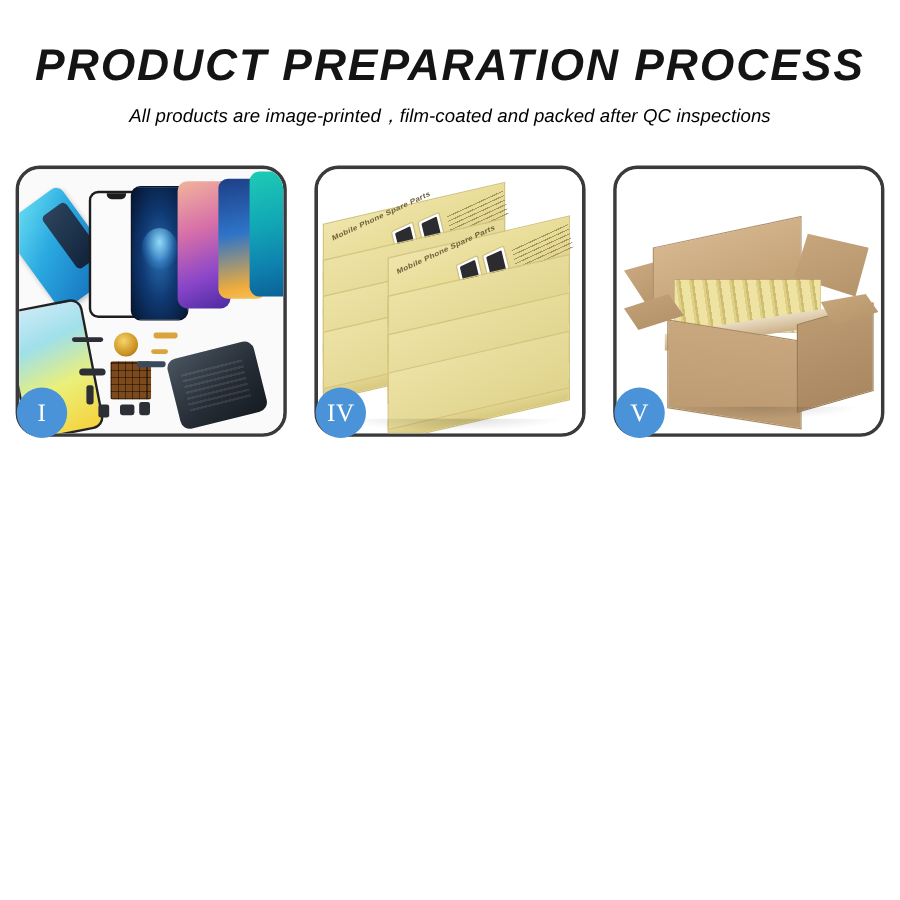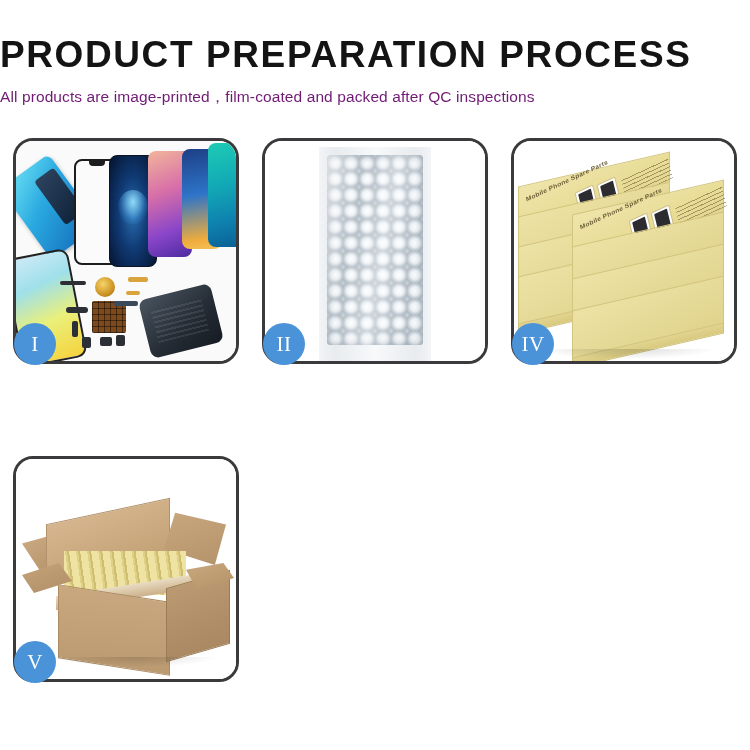--- a/index.html
+++ b/index.html
@@ -7,29 +7,29 @@
   body{
     width:750px;height:750px;
     background:#ffffff;
     font-family:"Liberation Sans", sans-serif;
     overflow:hidden;
     position:relative;
   }
   .page{position:relative;width:750px;height:750px;}
 
   
-  .header{position:absolute;left:0;top:0;width:750px;}
+  .header{position:absolute;left:0;top:0;width:750px;text-align:center;font-style:italic;}
   .title{
     font-size:37px;font-weight:bold;color:#141414;
     letter-spacing:1.6px;margin-top:36px;line-height:1;
     white-space:nowrap;
     font-family:"Liberation Sans", sans-serif;
   }
   .subtitle{
-    font-size:15.5px;color:#701a75;margin-top:14px;letter-spacing:.1px;
+    font-size:15.5px;color:#000000;margin-top:14px;letter-spacing:.1px;
     white-space:nowrap;
     font-family:"Liberation Sans", sans-serif;
   }
 
   
   .grid{
     position:absolute;left:13px;top:138px;
     width:724px;
     display:grid;
     grid-template-columns:repeat(3,226px);
@@ -376,28 +376,20 @@
         <div class="part" style="left:84px;top:196px;width:12px;height:9px;border-radius:2px;"></div>
         <div class="part" style="left:100px;top:194px;width:9px;height:11px;"></div>
         <div class="part" style="left:66px;top:196px;width:9px;height:11px;border-radius:2px;"></div>
         <div class="flex-cable" style="left:112px;top:136px;width:20px;height:5px;"></div>
         <div class="flex-cable" style="left:110px;top:150px;width:14px;height:4px;"></div>
         <div class="part" style="left:98px;top:160px;width:24px;height:5px;background:#3a4a5a;"></div>
       </div>
       <div class="badge">I</div>
     </div>
 
-    <div class="panel">
-      <div class="panel-inner p2">
-        <div class="wrap-sleeve"></div>
-        <div class="bubbles"></div>
-        <div class="bubbles-sheen"></div>
-      </div>
-      <div class="badge">II</div>
-    </div>
 
 
     <div class="panel">
       <div class="panel-inner p4">
         <div class="stackwrap">
 
           <div class="sbox" style="left:4px;top:22px;">
             <div class="front"></div>
             <div class="top">
               <div class="lbl">Mobile Phone Spare Parts</div>

